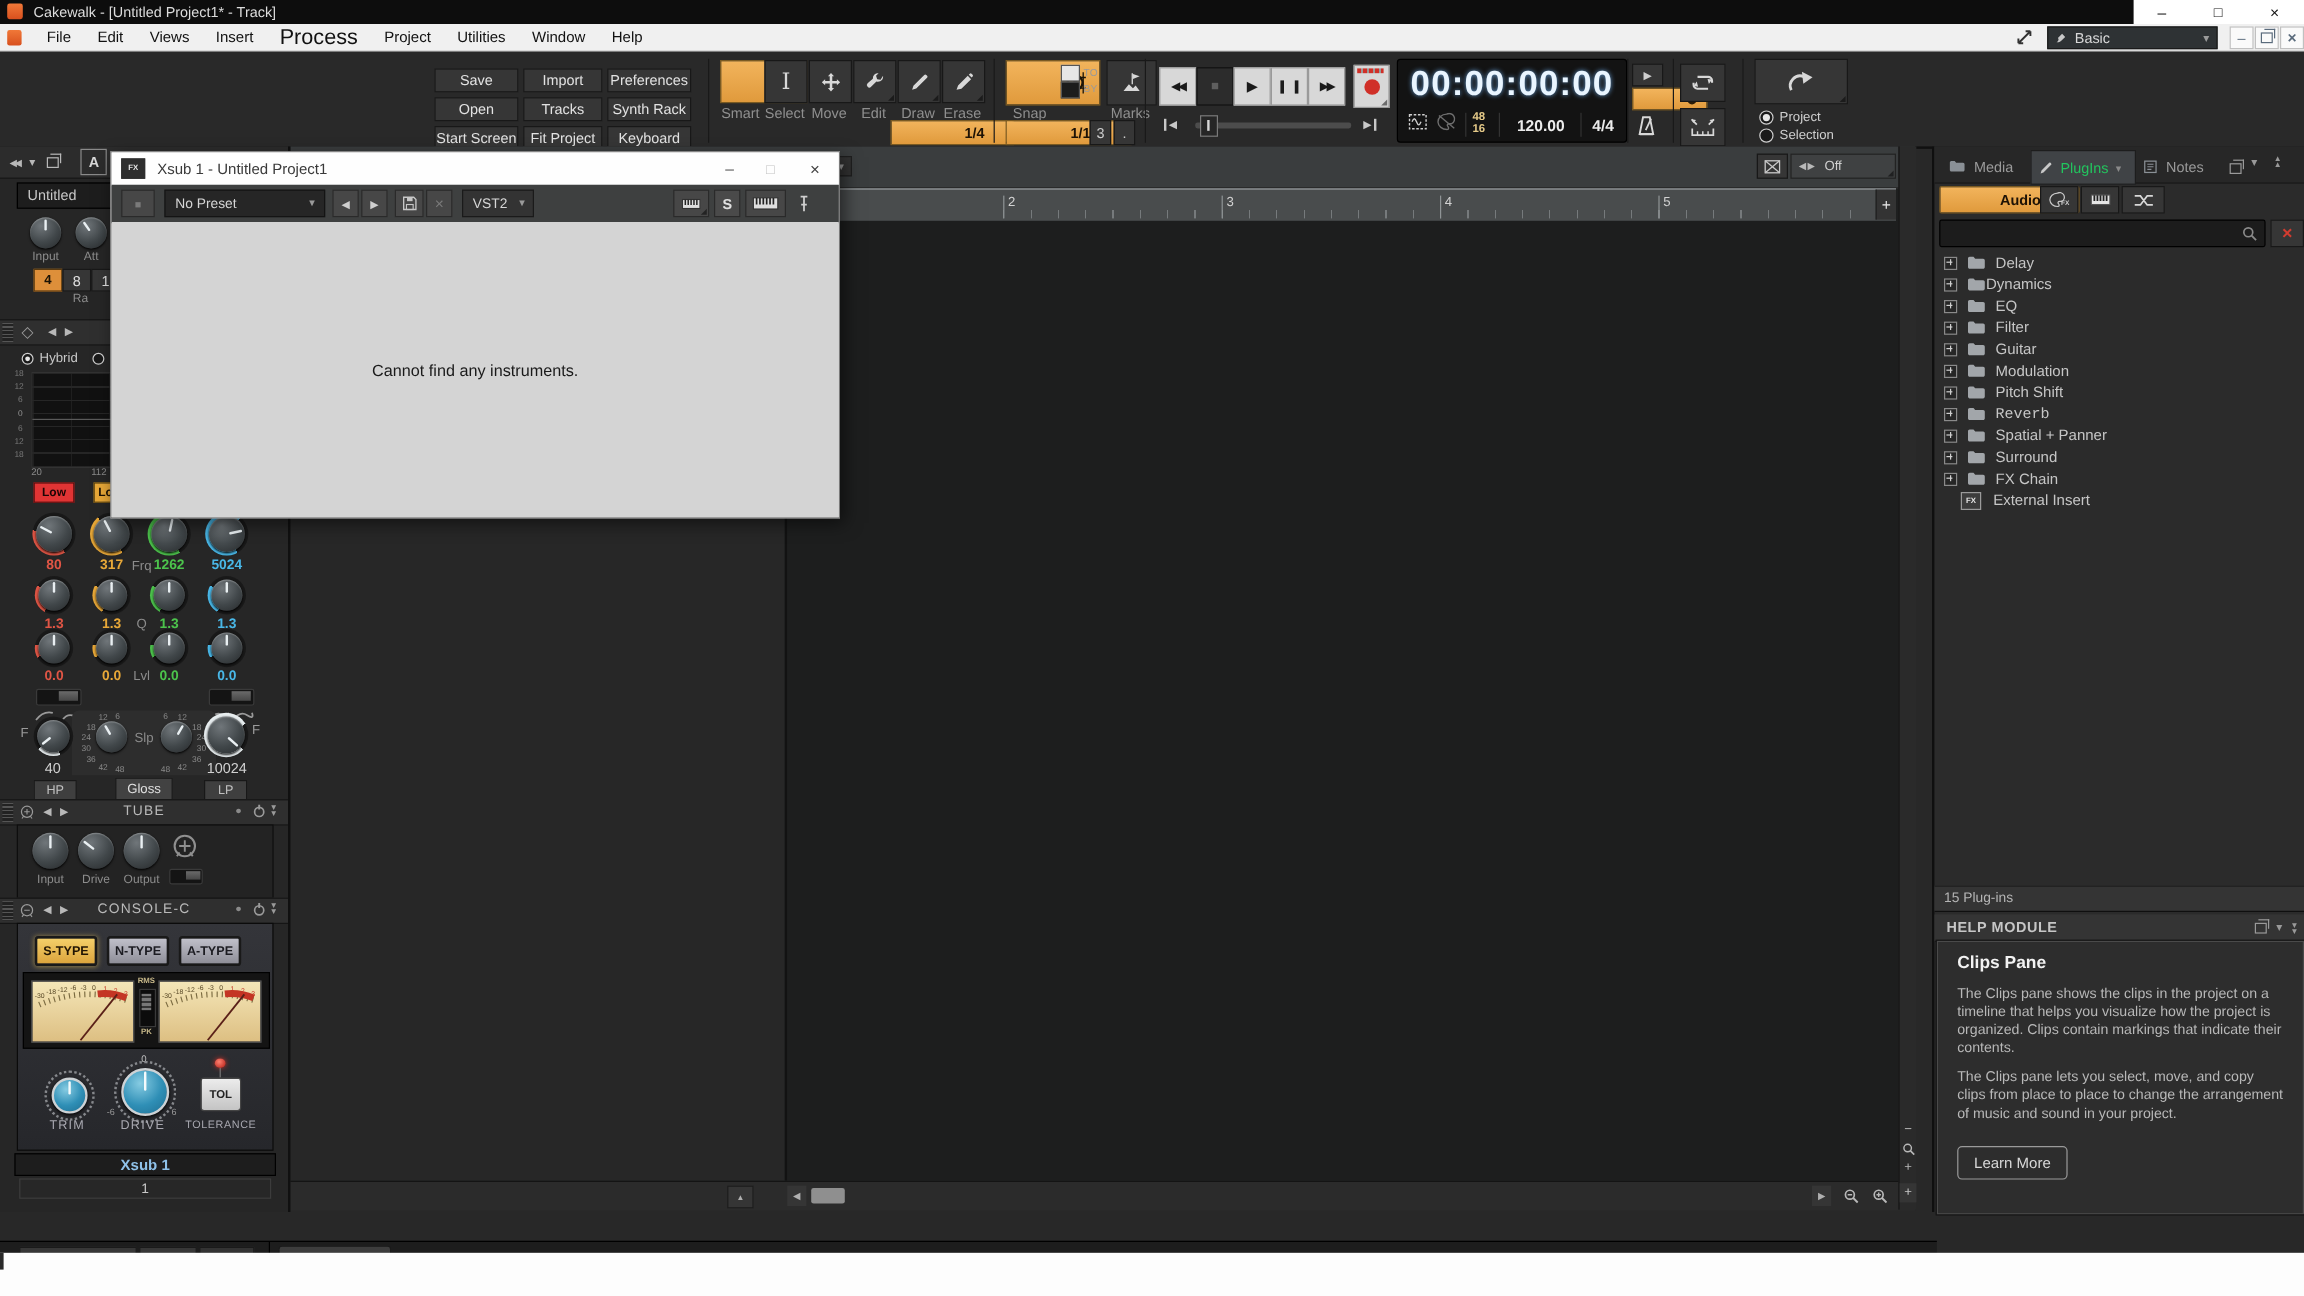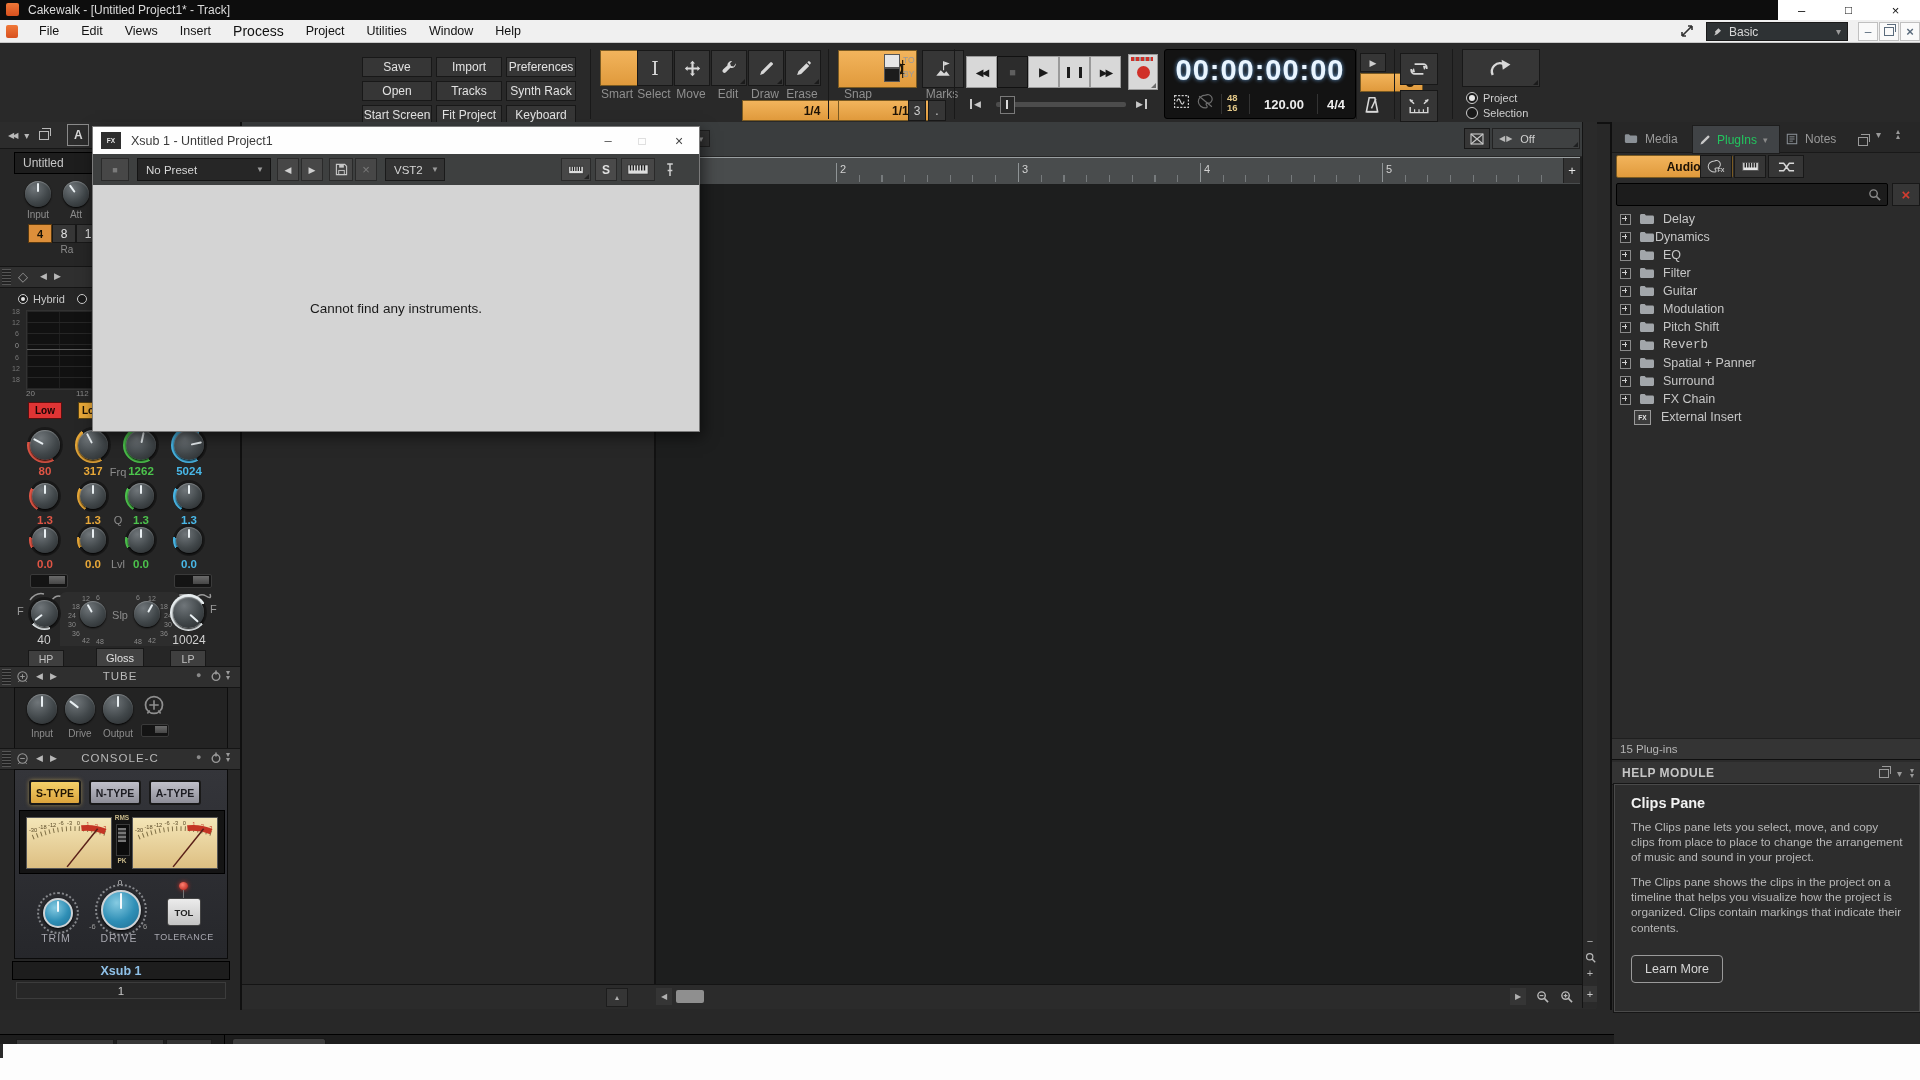--- a/index.html
+++ b/index.html
@@ -71,21 +71,21 @@
     </div>
   </div>
 
   <div class="abs fl" style="left:0;top:20px;width:1920px;height:22px;background:#f0f0f0;border-bottom:1px solid #c8c8c8;">
     <div style="margin-left:6px;width:12px;height:13px;background:linear-gradient(#f07838,#d8501e);border-radius:2px;"></div>
     <div class="fl" style="margin-left:10px;height:22px;">
       <span style="padding:0 11px;font-size:12.5px;color:#111;">File</span>
       <span style="padding:0 11px;font-size:12.5px;color:#111;">Edit</span>
       <span style="padding:0 11px;font-size:12.5px;color:#111;">Views</span>
       <span style="padding:0 11px;font-size:12.5px;color:#111;">Insert</span>
-      <span style="padding:0 11px;font-size:14px;color:#111;">Process</span>
+      <span style="padding:0 11px;font-size:18px;color:#111;">Process</span>
       <span style="padding:0 11px;font-size:12.5px;color:#111;">Project</span>
       <span style="padding:0 11px;font-size:12.5px;color:#111;">Utilities</span>
       <span style="padding:0 11px;font-size:12.5px;color:#111;">Window</span>
       <span style="padding:0 11px;font-size:12.5px;color:#111;">Help</span>
     </div>
     <div class="abs fc" style="left:1678px;top:3px;width:18px;height:16px;color:#333;">
       <svg width="14" height="14" viewBox="0 0 14 14">
           <path d="M2 12L12 2M2 12v-4M2 12h4M12 2v4M12 2H8" stroke="currentColor" stroke-width="1.6" fill="none"></path>
         </svg>
     </div>
@@ -890,22 +890,22 @@
       <span style="margin-left:10px;font-size:12px;font-weight:bold;color:#c6c6c6;letter-spacing:.5px;">HELP MODULE</span>
       <span class="dup" style="margin-left:auto;color:#9a9a9a;"></span>
       <span style="margin-left:8px;font-size:10px;color:#9a9a9a;">▾</span>
       <span class="dblchev" style="margin-left:8px;margin-right:8px;">
           <span>▾</span>
           <span>▾</span>
         </span>
     </div>
     <div class="abs" style="left:2px;top:662px;width:304px;height:226px;background:#2d2d2d;border:1px solid #4a4a4a;outline:1px solid #161616;">
       <div style="margin:10px 0 0 16px;font-size:14.5px;font-weight:bold;color:#f2f2f2;">Clips Pane</div>
+      <div style="margin:10px 14px 0 16px;font-size:11.8px;line-height:1.28;color:#b8b8b8;">The Clips pane shows the clips in the project on a timeline that helps you visualize how the project is organized. Clips contain markings that indicate their contents.</div>
       <div style="margin:9px 14px 0 16px;font-size:11.8px;line-height:1.28;color:#b8b8b8;">The Clips pane lets you select, move, and copy clips from place to place to change the arrangement of music and sound in your project.</div>
-      <div style="margin:10px 14px 0 16px;font-size:11.8px;line-height:1.28;color:#b8b8b8;">The Clips pane shows the clips in the project on a timeline that helps you visualize how the project is organized. Clips contain markings that indicate their contents.</div>
       <div class="fc" style="position:absolute;left:16px;top:170px;width:90px;height:26px;border:1px solid #9a9a9a;border-radius:4px;color:#d8d8d8;font-size:12.5px;">Learn More</div>
     </div>
   </div>
 
   <div class="abs" style="left:0;top:1010px;width:1614px;height:34px;background:#1d1d1d;border-top:1px solid #000;margin-top:24px;">
     <div class="abs fl" style="left:16px;top:4px;width:96px;height:24px;background:#373737;border:1px solid #1a1a1a;">
       <span style="margin-left:20px;font-size:12px;color:#cfcfcf;">Display</span>
       <span style="margin-left:auto;margin-right:5px;font-size:9px;color:#8a8a8a;">▾</span>
     </div>
     <div class="abs fc" style="left:116px;top:4px;width:46px;height:24px;background:#373737;border:1px solid #1a1a1a;font-size:12px;color:#e2e2e2;">Audio</div>

